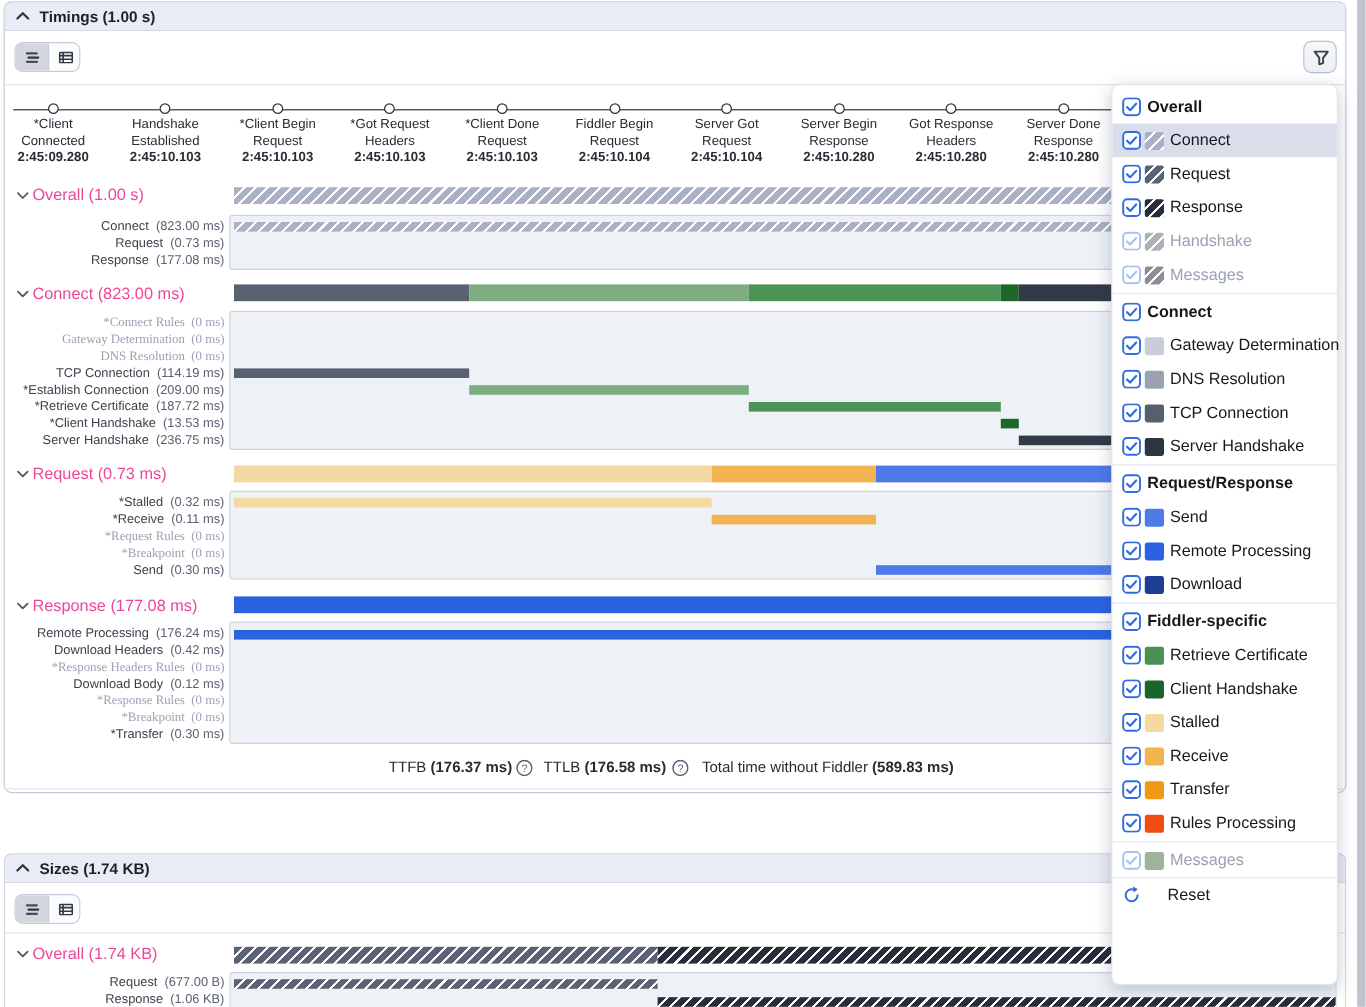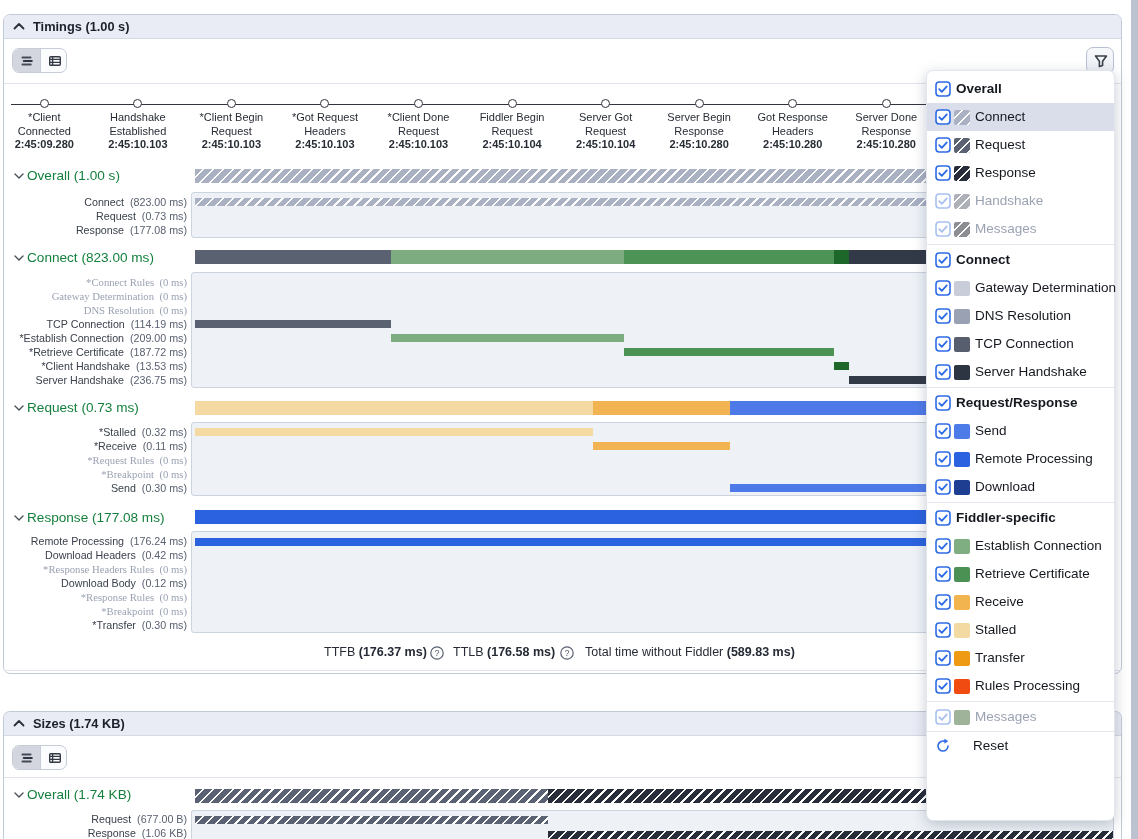--- a/index.html
+++ b/index.html
@@ -10,21 +10,21 @@
   background:#e9ecf5; border-bottom:1px solid #d5dae5;
   border-radius:6px 6px 0 0; }
 .chead .tt { position:absolute; left:29px; top:4px; font-size:12.8px;
   font-weight:bold; color:#1b202a; }
 .tglgrp { position:absolute; left:11px; width:55px; height:25px;
   border:1px solid #c6ccd8; border-radius:7px; background:#fbfcfd; overflow:hidden; }
 .tgl { position:absolute; top:0; width:27px; height:23px; }
 .tgl.sel { background:#d3d6de; }
 .tgl.r { border-left:1px solid #c6ccd8; }
 .hr { position:absolute; left:0; width:100%; height:1px; background:#e1e4ec; }
-.sect-title { position:absolute; font-size:13.6px; color:#15803d; }
+.sect-title { position:absolute; font-size:13.6px; color:#ec4899; }
 .bar { position:absolute; }
 .panel { position:absolute; left:187px; width:923px; background:#eef2f7;
   border:1px solid #ccd4e0; border-radius:3px; }
 .rlabel { position:absolute; left:0; width:183px; white-space:nowrap; font-size:10.7px;
   color:#3b414c; text-align:right; }
 .rlabel .v { color:#596070; }
 .rlabel.dis, .rlabel.dis .v { color:#9aa2b3;font-family:Liberation Serif, serif; }
 .tl-line { position:absolute; height:1px; background:#30343c; }
 .tl-dot { position:absolute; width:9px; height:9px; border:1.5px solid #30343c;
   border-radius:50%; background:#fff; }
@@ -50,21 +50,21 @@
 .ddrow .cb { position:absolute; left:7.5px; top:6px; }
 .ddrow .sw { position:absolute; left:27px; top:6.5px; width:15.5px; height:15.5px; border-radius:2px; }
 .ddrow .lb { position:absolute; left:48px; top:6px; font-size:13.5px; color:#15191f; white-space:nowrap; }
 .ddrow .lb.hd { left:29px; font-weight:bold; }
 .ddrow.dis .lb { color:#9aa2b2; }
 .dddiv { height:1px; background:#e4e7ed; margin:1px 0; }
 .ddpad { height:4px; }
 .scrollstrip { position:absolute; left:1130.5px; top:0; width:7.5px; height:839px;
   background:#bcc2d0; }
 </style></head><body>
-<div class="card" style="top:14px;height:660px">
+<div class="card" style="top:1px;height:660px">
 <div class="chead">
       <span class="tt">Timings (1.00 s)</span>
     </div>
 <svg class="abs" style="left:8px;top:7px" width="14" height="9" viewBox="0 0 14 9">
       <path d="M2.5 6.5 L7 2 L11.5 6.5" fill="none" stroke="#2a2f38" stroke-width="1.8" stroke-linecap="round" stroke-linejoin="round"></path>
     </svg>
 <div class="tglgrp" style="top:33px;left:8px">
       <div class="tgl sel" style="left:0">
         <svg class="abs" style="left:8px;top:7px" width="12" height="10" viewBox="0 0 12 10">
           <rect x="0.5" y="0.6" width="10" height="1.8" rx="0.9" fill="#464c57"></rect>
@@ -352,52 +352,52 @@
           <rect x="1" y="1" width="14" height="14" rx="3.2" fill="#fff" stroke="#2e6be5" stroke-width="1.6"></rect>
           <path d="M4.2 8.2 L6.8 10.8 L11.8 5.4" fill="none" stroke="#2e6be5" stroke-width="1.8" stroke-linecap="round" stroke-linejoin="round"></path>
         </svg></span>
       <span class="lb hd">Fiddler-specific</span>
     </div>
 <div class="ddrow">
       <span class="cb"><svg width="16" height="16" viewBox="0 0 16 16">
           <rect x="1" y="1" width="14" height="14" rx="3.2" fill="#fff" stroke="#2e6be5" stroke-width="1.6"></rect>
           <path d="M4.2 8.2 L6.8 10.8 L11.8 5.4" fill="none" stroke="#2e6be5" stroke-width="1.8" stroke-linecap="round" stroke-linejoin="round"></path>
         </svg></span>
-      <span class="sw" style="background:#80ae83"></span>
-      <span class="lb">Establish Connection</span>
-    </div>
-<div class="ddrow">
-      <span class="cb"><svg width="16" height="16" viewBox="0 0 16 16">
-          <rect x="1" y="1" width="14" height="14" rx="3.2" fill="#fff" stroke="#2e6be5" stroke-width="1.6"></rect>
-          <path d="M4.2 8.2 L6.8 10.8 L11.8 5.4" fill="none" stroke="#2e6be5" stroke-width="1.8" stroke-linecap="round" stroke-linejoin="round"></path>
-        </svg></span>
       <span class="sw" style="background:#4b9153"></span>
       <span class="lb">Retrieve Certificate</span>
     </div>
 <div class="ddrow">
       <span class="cb"><svg width="16" height="16" viewBox="0 0 16 16">
           <rect x="1" y="1" width="14" height="14" rx="3.2" fill="#fff" stroke="#2e6be5" stroke-width="1.6"></rect>
           <path d="M4.2 8.2 L6.8 10.8 L11.8 5.4" fill="none" stroke="#2e6be5" stroke-width="1.8" stroke-linecap="round" stroke-linejoin="round"></path>
         </svg></span>
+      <span class="sw" style="background:#1a662a"></span>
+      <span class="lb">Client Handshake</span>
+    </div>
+<div class="ddrow">
+      <span class="cb"><svg width="16" height="16" viewBox="0 0 16 16">
+          <rect x="1" y="1" width="14" height="14" rx="3.2" fill="#fff" stroke="#2e6be5" stroke-width="1.6"></rect>
+          <path d="M4.2 8.2 L6.8 10.8 L11.8 5.4" fill="none" stroke="#2e6be5" stroke-width="1.8" stroke-linecap="round" stroke-linejoin="round"></path>
+        </svg></span>
+      <span class="sw" style="background:#f3d9a2"></span>
+      <span class="lb">Stalled</span>
+    </div>
+<div class="ddrow">
+      <span class="cb"><svg width="16" height="16" viewBox="0 0 16 16">
+          <rect x="1" y="1" width="14" height="14" rx="3.2" fill="#fff" stroke="#2e6be5" stroke-width="1.6"></rect>
+          <path d="M4.2 8.2 L6.8 10.8 L11.8 5.4" fill="none" stroke="#2e6be5" stroke-width="1.8" stroke-linecap="round" stroke-linejoin="round"></path>
+        </svg></span>
       <span class="sw" style="background:#f2b44f"></span>
       <span class="lb">Receive</span>
     </div>
 <div class="ddrow">
       <span class="cb"><svg width="16" height="16" viewBox="0 0 16 16">
           <rect x="1" y="1" width="14" height="14" rx="3.2" fill="#fff" stroke="#2e6be5" stroke-width="1.6"></rect>
           <path d="M4.2 8.2 L6.8 10.8 L11.8 5.4" fill="none" stroke="#2e6be5" stroke-width="1.8" stroke-linecap="round" stroke-linejoin="round"></path>
         </svg></span>
-      <span class="sw" style="background:#f3d9a2"></span>
-      <span class="lb">Stalled</span>
-    </div>
-<div class="ddrow">
-      <span class="cb"><svg width="16" height="16" viewBox="0 0 16 16">
-          <rect x="1" y="1" width="14" height="14" rx="3.2" fill="#fff" stroke="#2e6be5" stroke-width="1.6"></rect>
-          <path d="M4.2 8.2 L6.8 10.8 L11.8 5.4" fill="none" stroke="#2e6be5" stroke-width="1.8" stroke-linecap="round" stroke-linejoin="round"></path>
-        </svg></span>
       <span class="sw" style="background:#ef9a15"></span>
       <span class="lb">Transfer</span>
     </div>
 <div class="ddrow">
       <span class="cb"><svg width="16" height="16" viewBox="0 0 16 16">
           <rect x="1" y="1" width="14" height="14" rx="3.2" fill="#fff" stroke="#2e6be5" stroke-width="1.6"></rect>
           <path d="M4.2 8.2 L6.8 10.8 L11.8 5.4" fill="none" stroke="#2e6be5" stroke-width="1.8" stroke-linecap="round" stroke-linejoin="round"></path>
         </svg></span>
       <span class="sw" style="background:#f04b10"></span>
       <span class="lb">Rules Processing</span>

